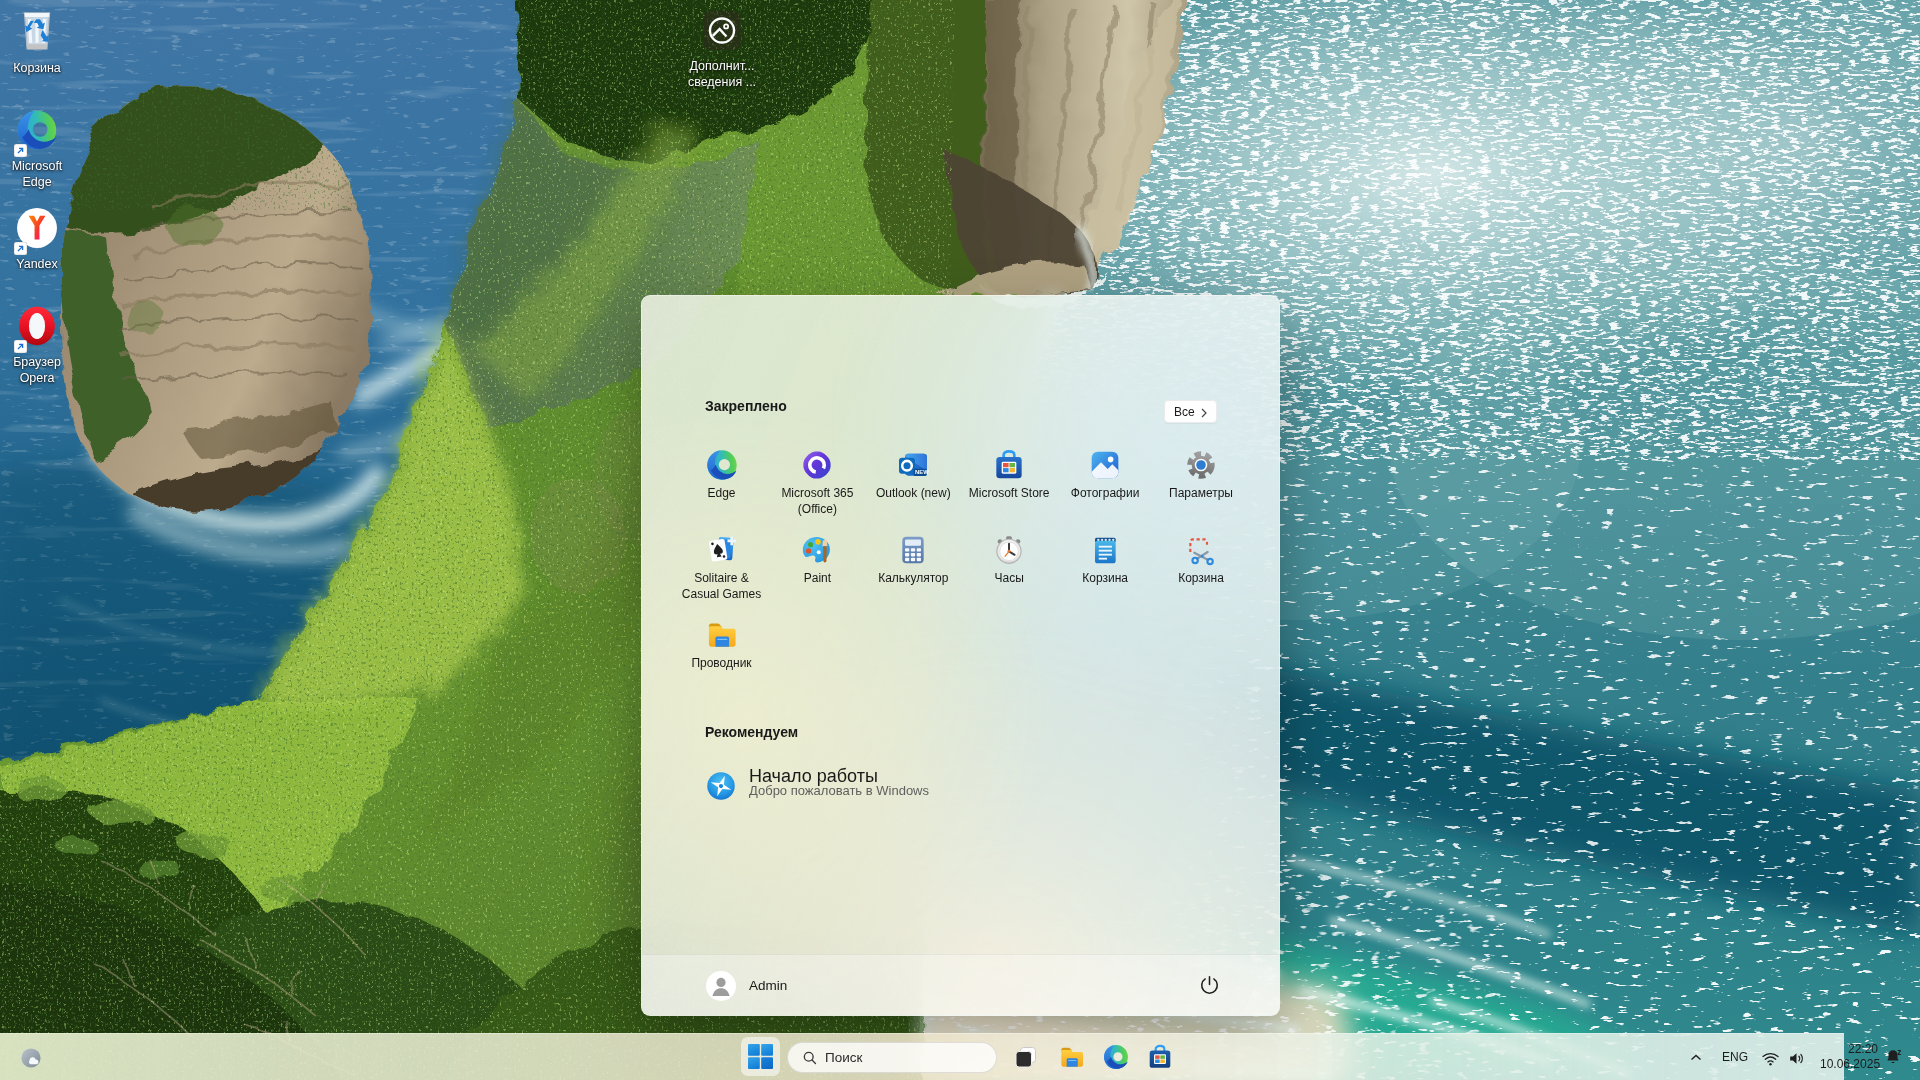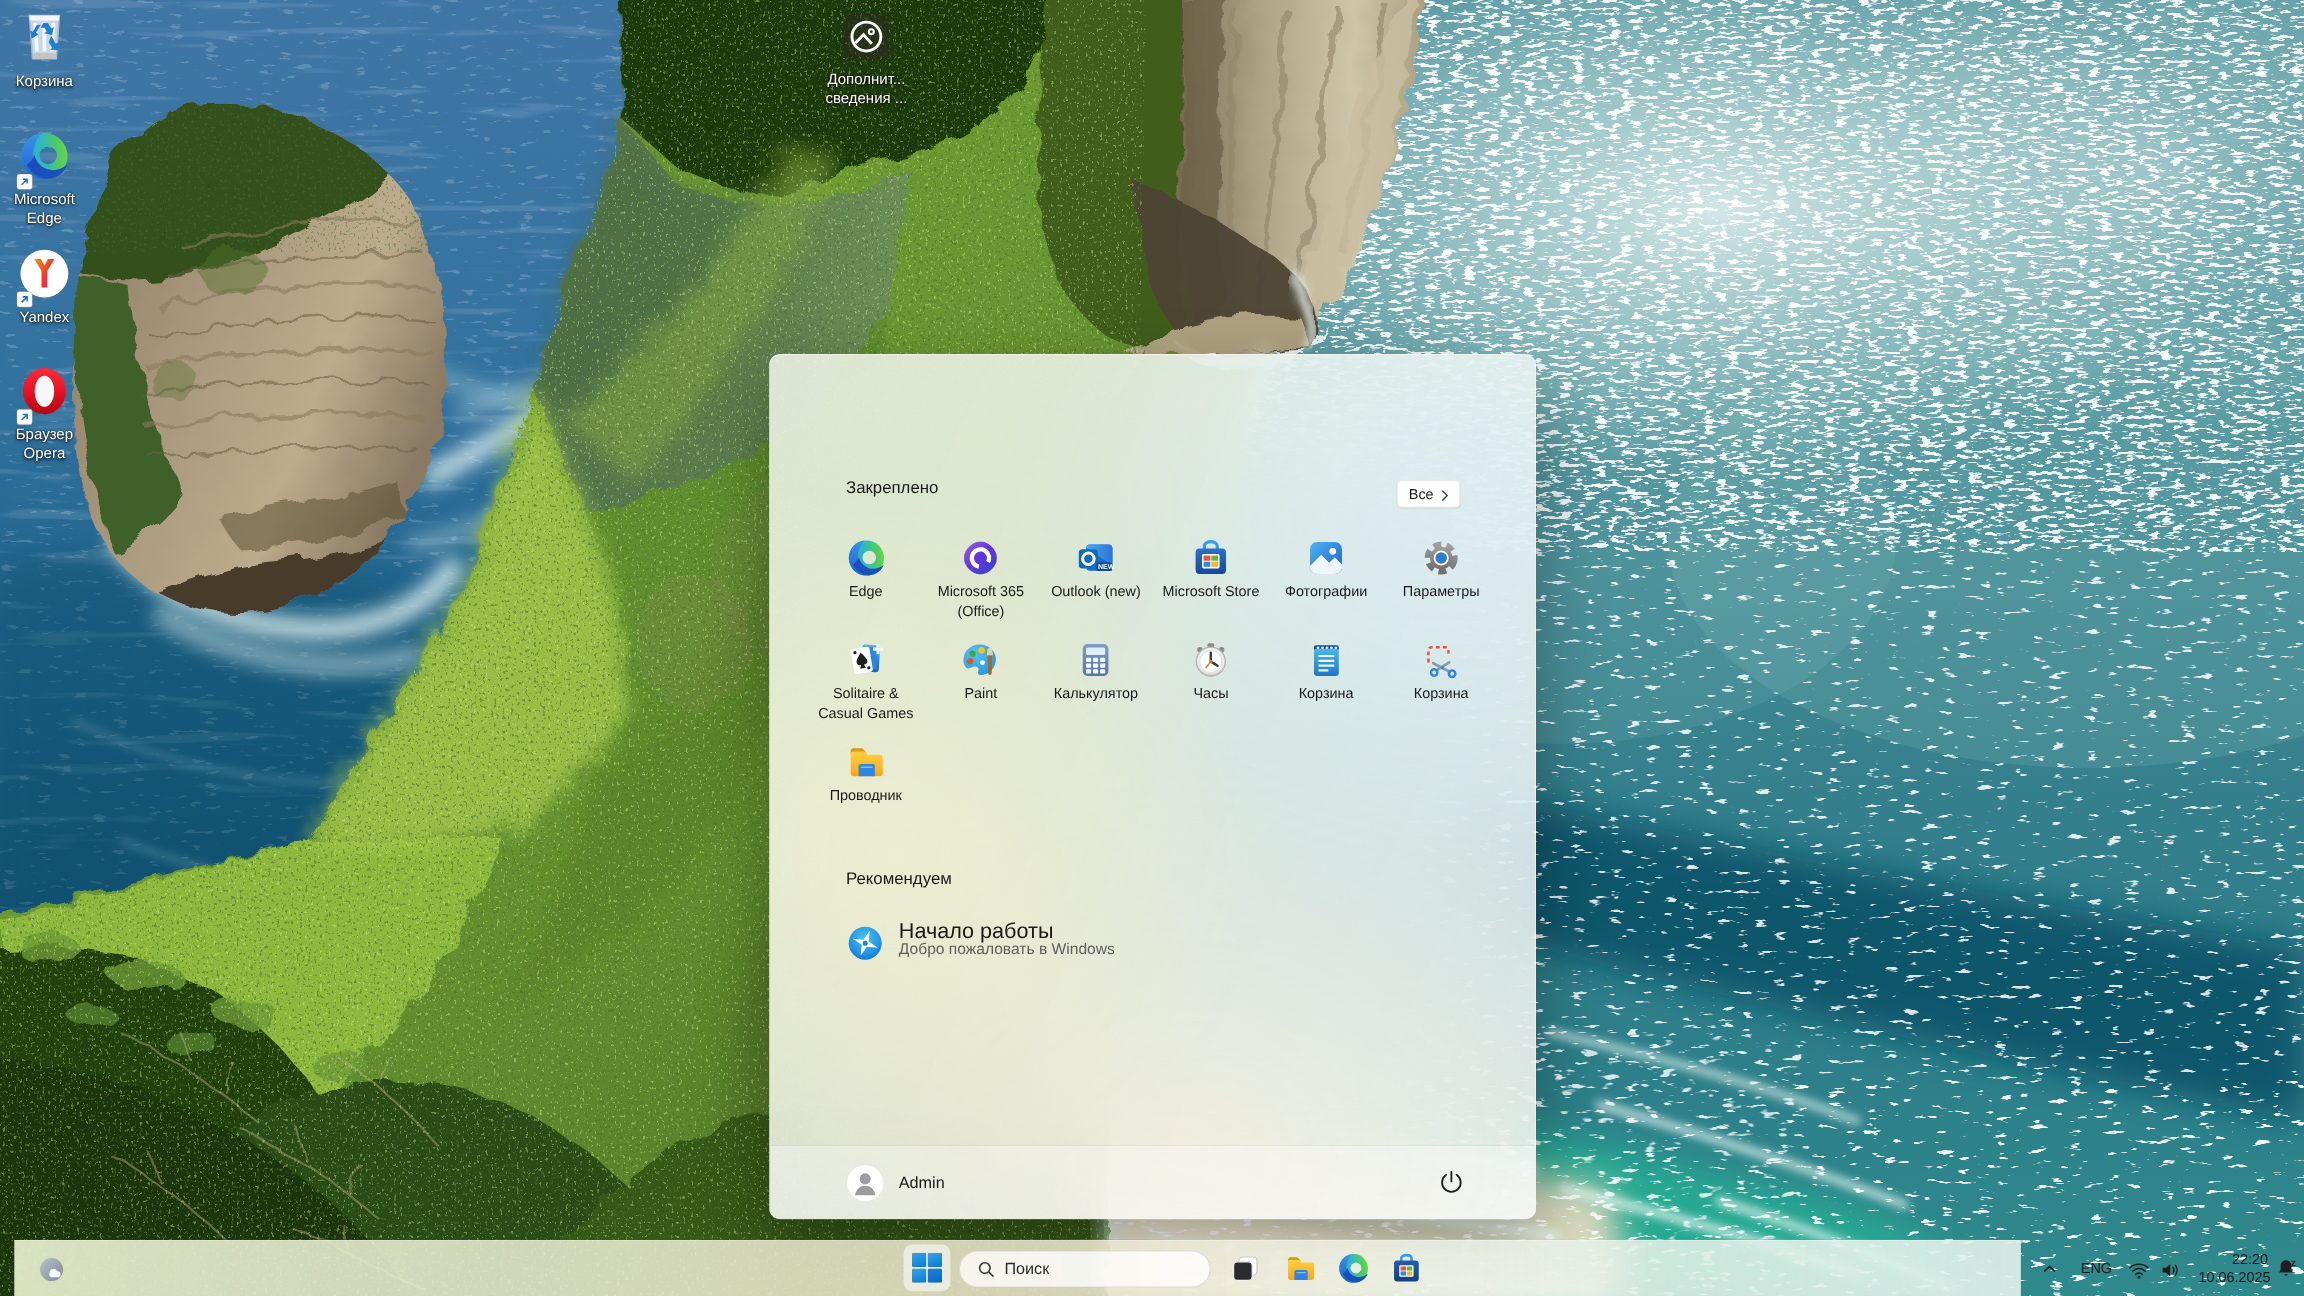--- a/index.html
+++ b/index.html
@@ -1,24 +1,24 @@
 <!DOCTYPE html>
 <html><head><meta charset="utf-8">
 <style>
 *{margin:0;padding:0;box-sizing:border-box}
 html,body{width:1920px;height:1080px;overflow:hidden;font-family:"Liberation Sans",sans-serif;background:#4c7ba3}
 .abs{position:absolute}
 .dlbl{position:absolute;color:#fff;font-size:12.5px;text-align:center;text-shadow:0 1px 3px rgba(0,0,0,.95),0 0 2px rgba(0,0,0,.6);line-height:16px;width:120px}
 #menu{position:absolute;left:641px;top:295px;width:639px;height:721px;border-radius:9px;background-color:rgba(248,249,246,.70);background-image:radial-gradient(420px 420px at 16% 58%,rgba(250,243,210,.55),rgba(250,243,210,0) 72%),radial-gradient(500px 400px at 88% 18%,rgba(218,236,243,.55),rgba(218,236,243,0) 75%),radial-gradient(560px 440px at 55% 92%,rgba(252,236,214,.5),rgba(252,236,214,0) 75%),linear-gradient(115deg,rgba(238,243,228,.5),rgba(240,246,247,.45));backdrop-filter:blur(80px) saturate(1.2);border:1px solid rgba(255,255,255,.35);box-shadow:0 24px 58px rgba(0,0,0,.32);overflow:hidden}
 #userbar{position:absolute;left:0;top:658px;width:100%;height:62px;background:rgba(251,251,251,.34);border-top:1px solid rgba(0,0,0,.055)}
 #sbox{position:absolute;left:31px;top:32px;width:575px;height:31px;background:#fff;border:1px solid #e1e1e1;border-bottom-color:#c9c9c9;border-radius:16px}
-.mh{position:absolute;font-size:14px;font-weight:normal;color:#191919}
+.mh{position:absolute;font-size:14px;font-weight:bold;color:#191919}
 .applbl{position:absolute;width:96px;text-align:center;font-size:12px;color:#191919;line-height:16px}
 #allbtn{position:absolute;left:522px;top:104px;width:53px;height:23px;background:#fffefe;border:1px solid #ebebeb;border-radius:4px;font-size:12px;color:#1a1a1a;box-shadow:0 1px 1px rgba(0,0,0,.05)}
-#tb{position:absolute;left:12px;top:1033px;width:1672px;height:47px;background-color:rgba(246,248,243,.5);background-image:linear-gradient(90deg,rgba(229,239,203,.85) 0%,rgba(242,243,214,.65) 26%,rgba(242,230,201,.68) 50%,rgba(235,242,231,.6) 72%,rgba(224,239,233,.82) 100%);backdrop-filter:blur(60px) saturate(1.25);border-top:1px solid rgba(255,255,255,.3)}
+#tb{position:absolute;left:0;top:1033px;width:1844px;height:47px;background-color:rgba(246,248,243,.5);background-image:linear-gradient(90deg,rgba(229,239,203,.85) 0%,rgba(242,243,214,.65) 26%,rgba(242,230,201,.68) 50%,rgba(235,242,231,.6) 72%,rgba(224,239,233,.82) 100%);backdrop-filter:blur(60px) saturate(1.25);border-top:1px solid rgba(255,255,255,.3)}
 .tbtxt{position:absolute;color:#1b1b1b;font-size:12px}
 </style></head>
 <body>
 <svg id="wall" width="1920" height="1080" viewBox="0 0 1920 1080">
 <defs>
 <linearGradient id="seaL" x1="0" y1="0" x2="0" y2="1">
  <stop offset="0" stop-color="#4379a5"></stop>
         <stop offset=".35" stop-color="#3573a0"></stop>
  <stop offset=".6" stop-color="#1f628331"></stop>
       </linearGradient>

